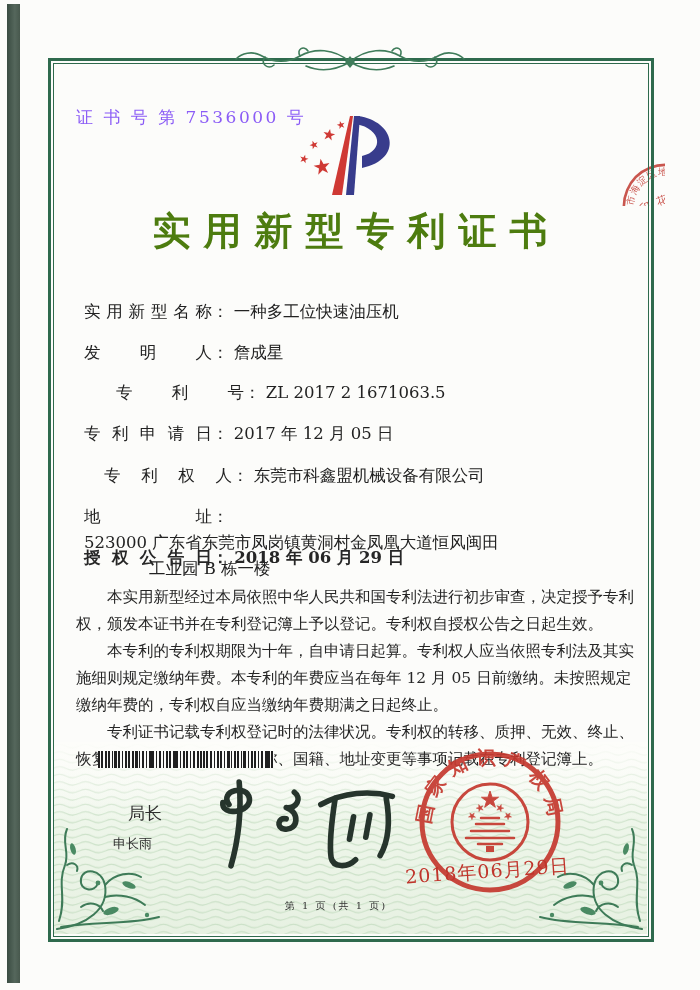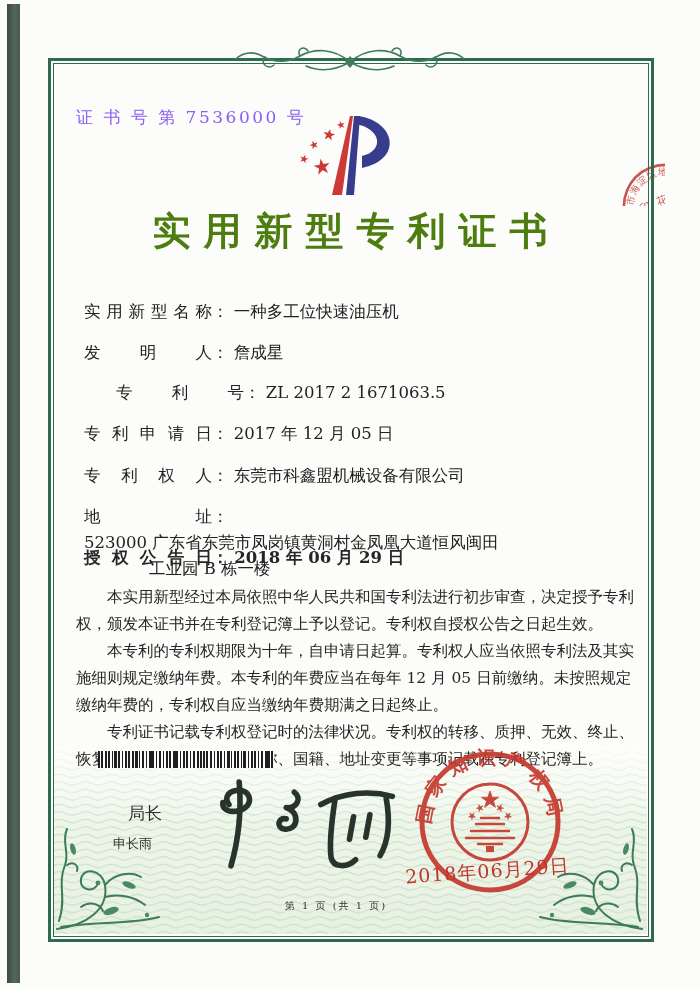--- a/index.html
+++ b/index.html
@@ -169,21 +169,21 @@
   <span class="fvalue">詹成星</span>
 </div>
 <div class="abs fieldrow" style="top:380px;margin-left:32px;">
   <span class="flabel">专利号</span><span>：</span>
   <span class="fvalue">ZL 2017 2 1671063.5</span>
 </div>
 <div class="abs fieldrow" style="top:421px;">
   <span class="flabel">专利申请日</span><span>：</span>
   <span class="fvalue">2017 年 12 月 05 日</span>
 </div>
-<div class="abs fieldrow" style="top:463px;">
+<div class="abs fieldrow" style="top:463px;margin-left:20px;">
   <span class="flabel">专利权人</span><span>：</span>
   <span class="fvalue">东莞市科鑫盟机械设备有限公司</span>
 </div>
 <div class="abs fieldrow" style="top:504px;">
   <span class="flabel">地址</span><span>：</span>
   <span class="fvalue">523000 广东省东莞市凤岗镇黄洞村金凤凰大道恒风闽田</span>
   <div class="addr2">工业园 B 栋一楼</div>
 </div>
 
 <div class="abs grantrow">

